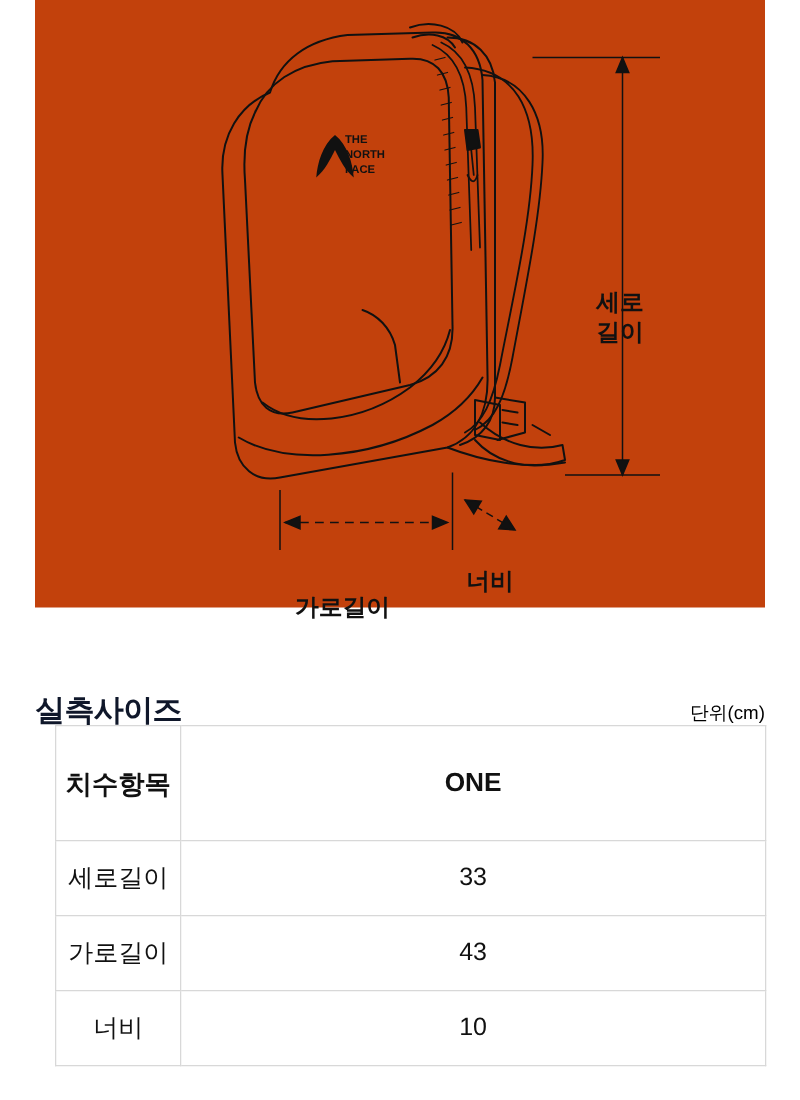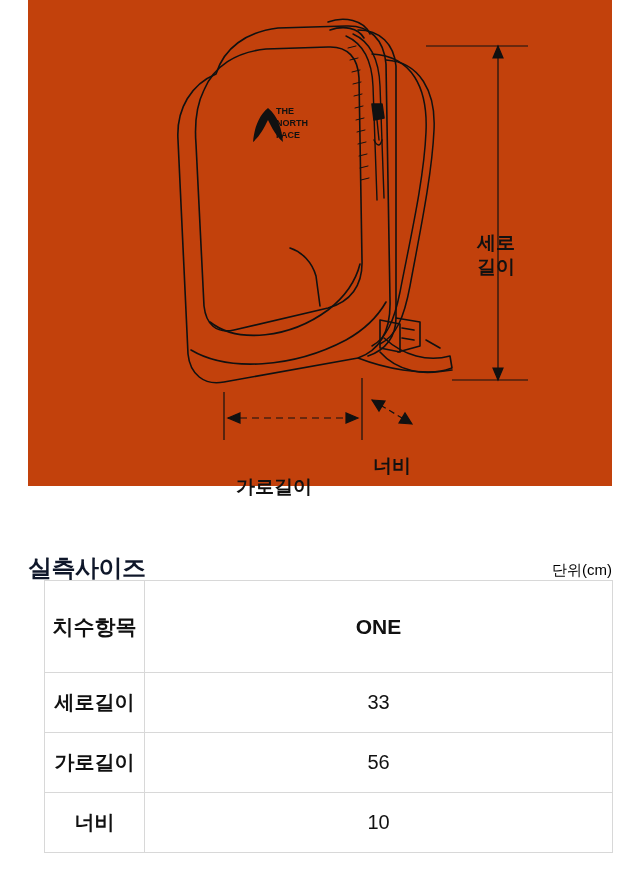--- a/index.html
+++ b/index.html
@@ -77,21 +77,21 @@
     color: #111;
   }
   table.size-table thead th {
     height: 92px;
     font-weight: bold;
     font-size: 21px;
   }
   table.size-table thead th.col-head { width: 100px; }
   table.size-table tbody td { height: 60px; font-size: 20px; }
   table.size-table tbody td.row-head {
-    font-weight: bold;
+    font-weight: normal;
     font-size: 20px;
   }
 </style>
 </head>
 <body>
 
 <div id="page">
 
   <div class="illus-panel">
     <svg class="illus-svg" viewBox="0 0 584 486">
@@ -193,21 +193,21 @@
         <th>ONE</th>
       </tr>
     </thead>
     <tbody>
       <tr>
         <td class="row-head">세로길이</td>
         <td>33</td>
       </tr>
       <tr>
         <td class="row-head">가로길이</td>
-        <td>56</td>
+        <td>43</td>
       </tr>
       <tr>
         <td class="row-head">너비</td>
         <td>10</td>
       </tr>
     </tbody>
   </table>
 
 </div>
 

